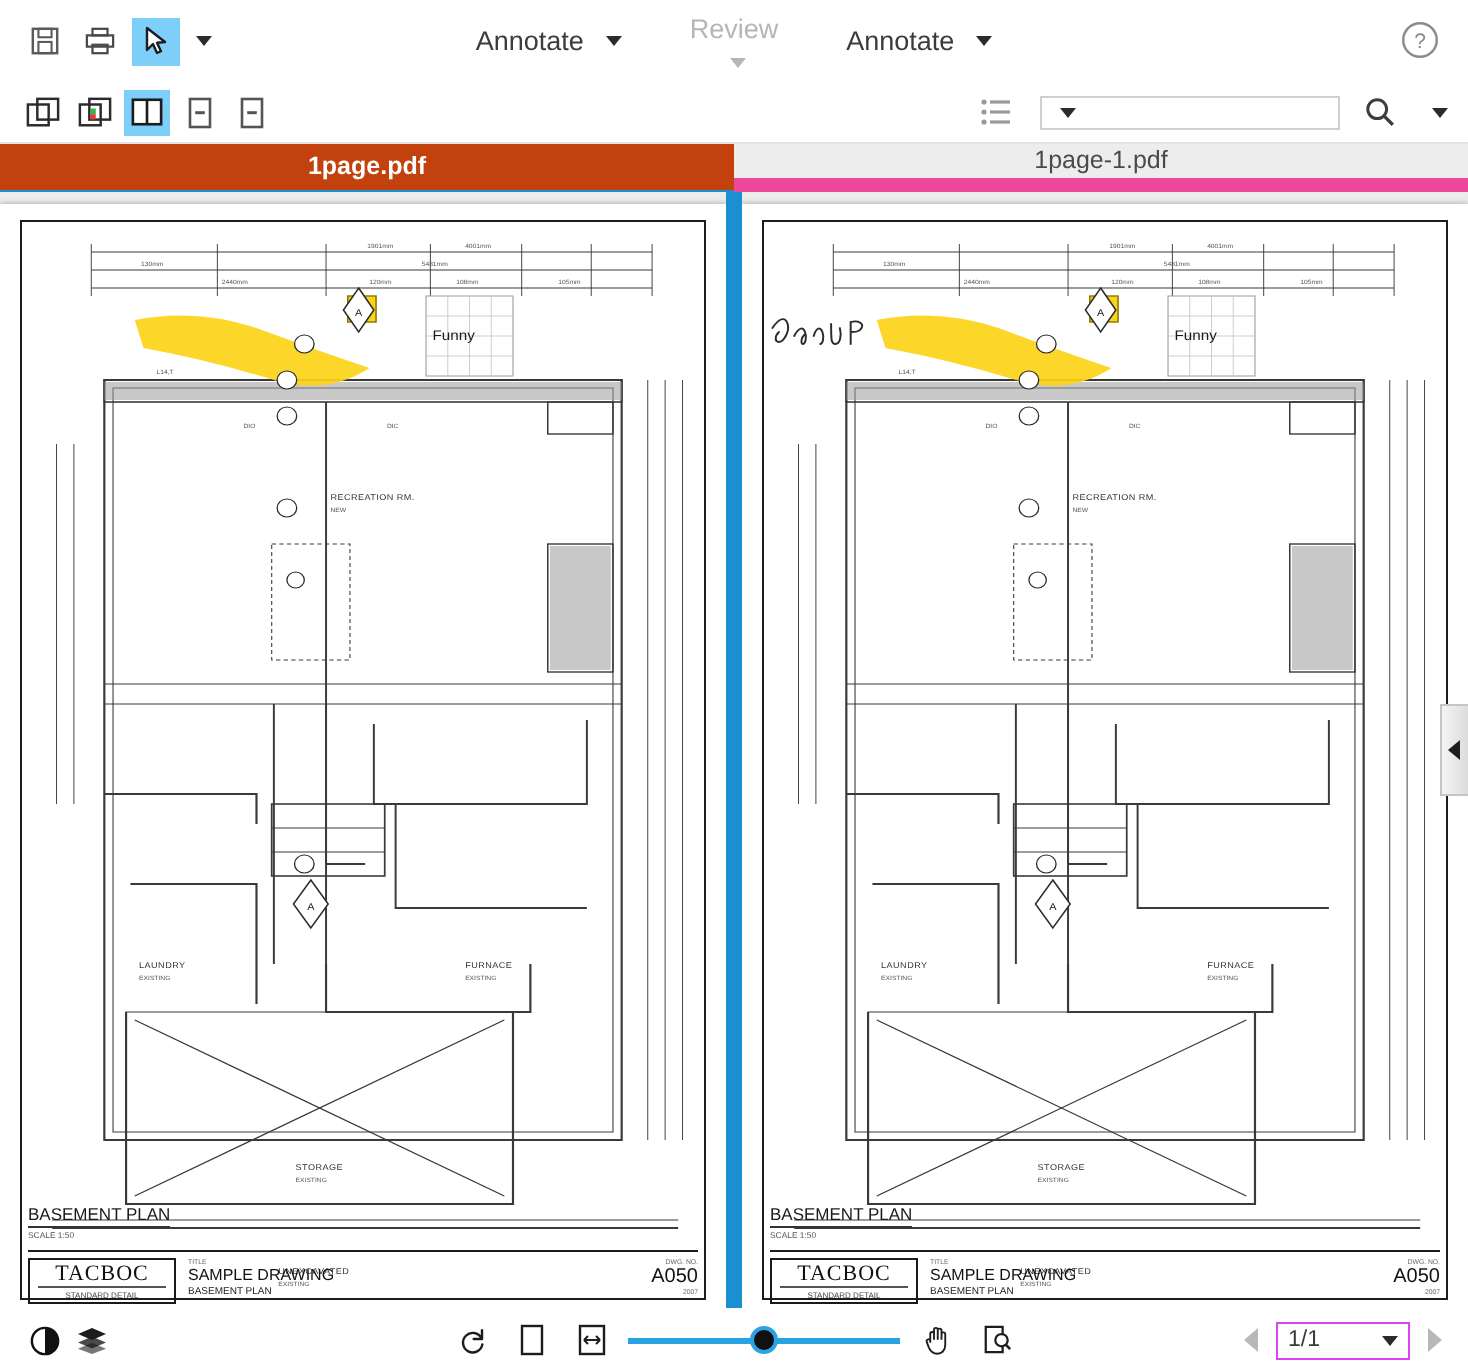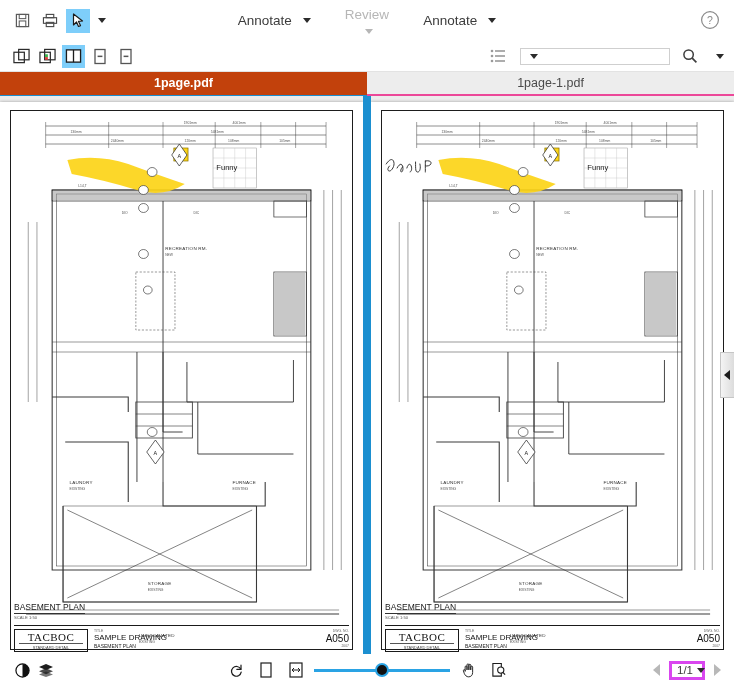--- a/index.html
+++ b/index.html
@@ -54,21 +54,21 @@
   .combo{
     width:150px; height:17px; border:1px solid #cfcfcf; background:#fff;
     display:flex; align-items:center; padding-left:5px; cursor:pointer;
   }
   .sep-line{ height:1px; background:#e3e3e3; width:100%; }
 
   
   .tabs{ height:24px; display:flex; flex:0 0 auto; }
   .tab{
     flex:1; display:flex; align-items:center; justify-content:center;
-    font-size:12.5px; cursor:pointer; border-bottom:2px solid #ec4899;
+    font-size:12.5px; cursor:pointer; border-bottom:7px solid #ec4899;
   }
   .tab.active{ background:#c2410c; color:#fff; font-weight:bold; border-bottom:1px solid #1b8fd0; }
   .tab.inactive{ background:#ededed; color:#4a4a4a; }
 
   
   .viewarea{ flex:1 1 auto; display:flex; background:#ececec; position:relative; min-height:0; }
   .pane{ flex:1; position:relative; overflow:hidden; background:#ececec;
          display:flex; align-items:flex-start; justify-content:center; padding-top:6px; }
   .pane-divider{ width:8px; background:#1b8fd0; flex:0 0 auto; cursor:col-resize; }
   .page-sheet{
@@ -97,21 +97,21 @@
   }
   .b-center > *{ pointer-events:auto; }
   .zslider{ width:136px; height:14px; position:relative; display:flex; align-items:center; cursor:pointer; }
   .ztrack{ position:absolute; left:0; right:0; height:3px; background:#2aa3e4; }
   .zhandle{
     position:absolute; left:50%; transform:translateX(-50%);
     width:14px;height:14px;border-radius:50%; background:#111; border:2px solid #2aa3e4;
   }
   .b-right{ margin-left:auto; display:flex; align-items:center; gap:5px; }
   .pagebox{
-    width:36px;height:19px;border:3px solid #d946ef;background:#fff;
+    width:67px;height:19px;border:1px solid #d946ef;background:#fff;
     display:flex;align-items:center;justify-content:space-between;
     padding:0 5px; font-size:11.5px; color:#3a3a3a; cursor:pointer;
   }
   .navarrow{ cursor:pointer; width:14px; height:16px; display:inline-flex; align-items:center; justify-content:center; }
   .tiny-label{ font-size:3.1px; fill:#555; font-family:"Liberation Sans",sans-serif; }
   .tiny-label2{ font-size:4.2px; fill:#333; font-family:"Liberation Sans",sans-serif; letter-spacing:.2px; }
 </style>
 </head>
 <body>
 

